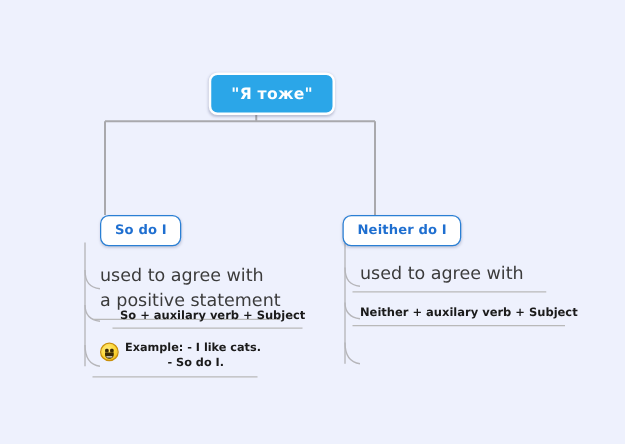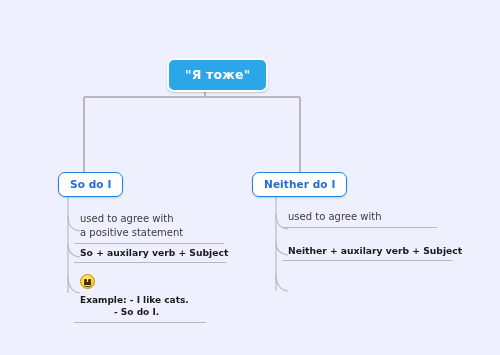--- a/index.html
+++ b/index.html
@@ -51,51 +51,51 @@
     background: #ffffff;
     border: 1.6px solid #2a7fd4;
     border-radius: 7px;
     box-shadow: 0 1px 2px rgba(60,70,110,0.22);
     color: #1f6fd0;
     font-size: 10.5px;
     font-weight: bold;
     padding: 5px 11px 6px 11px;
     white-space: nowrap;
     letter-spacing: 0.1px;
+    margin-left: 22px;
   }
   .branch-left  { left: 58px;  top: 172px; }
   .branch-right { left: 252px; top: 172px; }
 
   
   .leaf {
     position: absolute;
     white-space: nowrap;
   }
   .leaf-text {
-    font-size: 10px;
+    font-size: 14px;
     color: #3b3b3b;
     line-height: 1.42;
     padding: 0 6px 2px 6px;
   }
   .leaf-text.bold {
     font-weight: bold;
     font-size: 9.2px;
     color: #1b1b1b;
   }
   .leaf-rule {
     height: 0;
     border-bottom: 1px solid #b9b9b9;
     margin-top: 1px;
   }
   .ex-row {
     display: flex;
     align-items: flex-start;
     gap: 5px;
     padding: 0 6px 2px 6px;
-    flex-direction: column;
   }
   .ex-lines {
     font-size: 9px;
     font-weight: bold;
     color: #1b1b1b;
     line-height: 1.38;
   }
   .ex-line-2 { padding-left: 34px; }
   .ex-line-2.right { padding-left: 48px; }
 
@@ -180,21 +180,21 @@
   <div class="branch-node branch-left">So do I</div>
 
   <div class="leaf" style="left:74px; top:212px; width:150px;">
     <div class="leaf-text">
       <div>used to agree with</div>
       <div>a positive statement</div>
     </div>
     <div class="leaf-rule"></div>
   </div>
 
-  <div class="leaf" style="left:74px; top:246px; width:152px;">
+  <div class="leaf" style="left:90px; top:246px; width:152px;">
     <div class="leaf-text bold">So + auxilary verb + Subject</div>
     <div class="leaf-rule"></div>
   </div>
 
   <div class="leaf" style="left:74px; top:273px; width:132px;">
     <div class="ex-row">
       <span class="face smile">
         <span class="eye l"></span>
           <span class="eye r"></span>
           <span class="mouth"></span>

